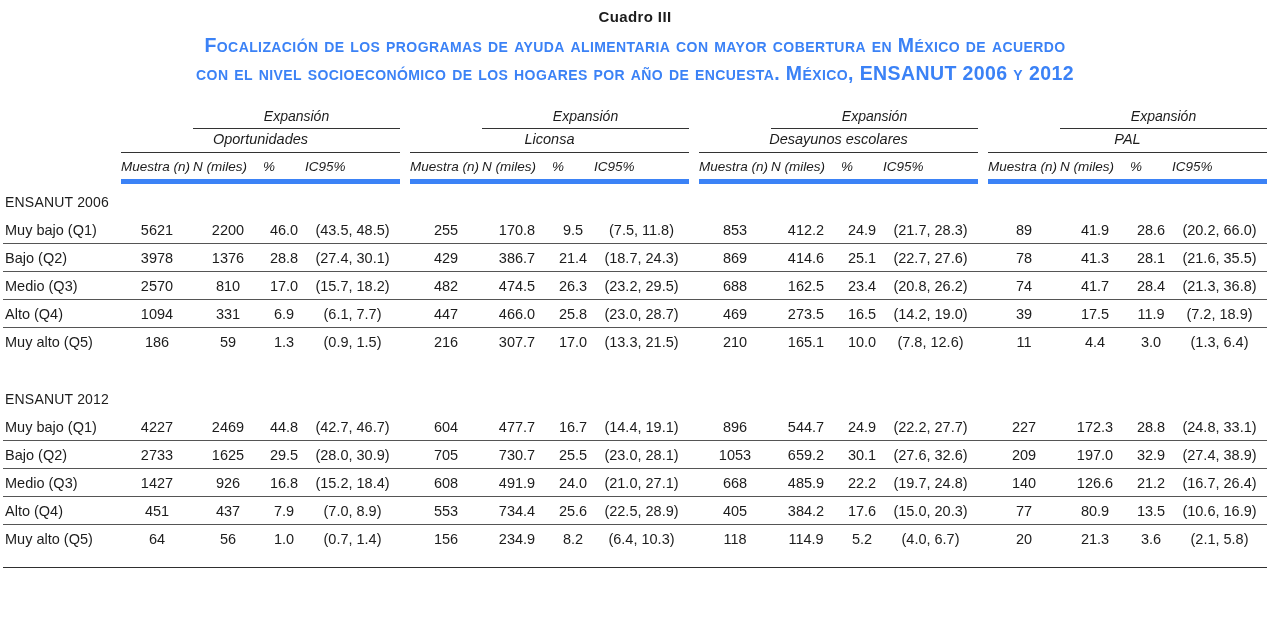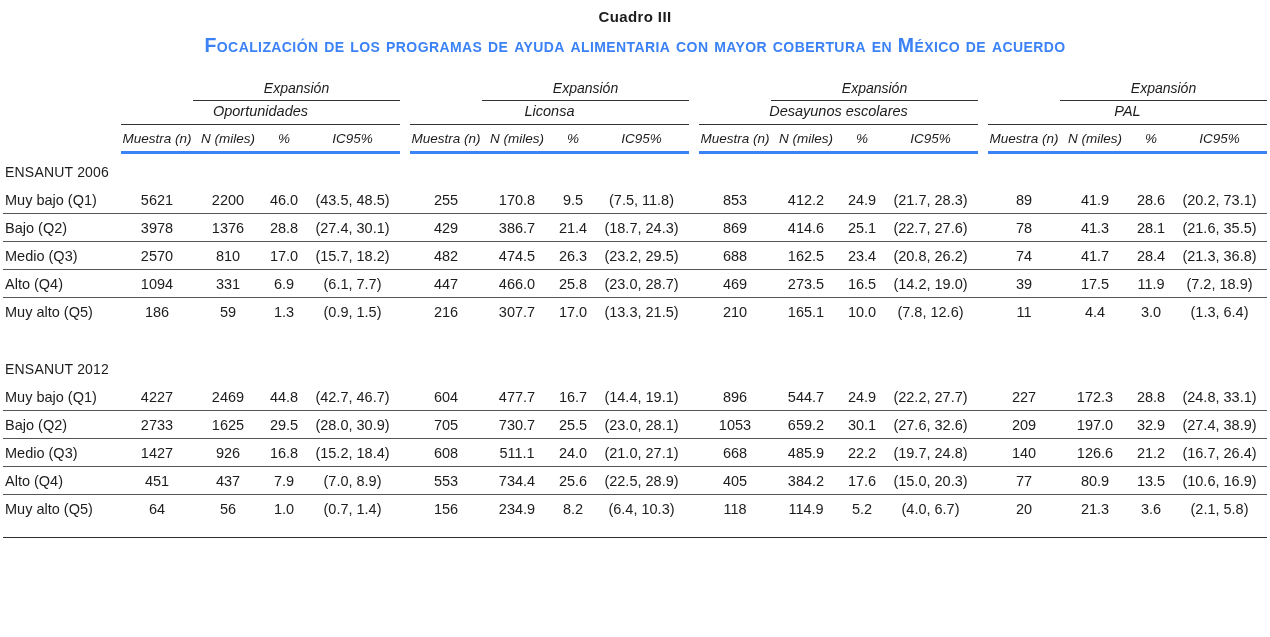--- a/index.html
+++ b/index.html
@@ -56,22 +56,22 @@
   th.exp {
     font-style: italic;
     font-size: 14px;
     text-align: center;
     border-bottom: 1px solid #333333;
     padding: 5px 0 4px 0;
   }
   th.ch {
     font-style: italic;
     font-size: 13.5px;
-    text-align: center;
-    border-bottom: 3px solid #3b82f6;
+    text-align: left;
+    border-bottom: 5px solid #3b82f6;
     padding: 6px 0 5px 0;
   }
   th.lbl, th.sp, th.noline { border: none; }
   
   td.section-label {
     font-size: 14px;
     text-align: left;
     padding: 10px 0 6px 2px;
     letter-spacing: 0.2px;
   }
@@ -91,20 +91,21 @@
 </style>
 </head>
 <body>
 
 <div class="page">
 
   <div class="title">Cuadro III</div>
 
   <div class="subtitle">
     <div>Focalización de los programas de ayuda alimentaria con mayor cobertura en México de acuerdo</div>
+    <div>con el nivel socioeconómico de los hogares por año de encuesta. México, ENSANUT 2006 y 2012</div>
   </div>
 
   <table class="main">
     <colgroup>
       <col style="width:118px">
       <col style="width:72px">
         <col style="width:70px">
         <col style="width:42px">
         <col style="width:95px">
       <col style="width:10px">
@@ -188,21 +189,21 @@
           <td class="cell c3">(7.5, 11.8)</td>
           <td class="spacer"></td>
           <td class="cell c0">853</td>
           <td class="cell c1">412.2</td>
           <td class="cell c2">24.9</td>
           <td class="cell c3">(21.7, 28.3)</td>
           <td class="spacer"></td>
           <td class="cell c0">89</td>
           <td class="cell c1">41.9</td>
           <td class="cell c2">28.6</td>
-          <td class="cell c3">(20.2, 73.1)</td>
+          <td class="cell c3">(20.2, 66.0)</td>
         </tr>
         <tr class="data-row ruled">
           <td class="row-label">Bajo (Q2)</td>
           <td class="cell c0">3978</td>
           <td class="cell c1">1376</td>
           <td class="cell c2">28.8</td>
           <td class="cell c3">(27.4, 30.1)</td>
           <td class="spacer"></td>
           <td class="cell c0">429</td>
           <td class="cell c1">386.7</td>
@@ -333,21 +334,21 @@
           <td class="cell c3">(27.4, 38.9)</td>
         </tr>
         <tr class="data-row ruled">
           <td class="row-label">Medio (Q3)</td>
           <td class="cell c0">1427</td>
           <td class="cell c1">926</td>
           <td class="cell c2">16.8</td>
           <td class="cell c3">(15.2, 18.4)</td>
           <td class="spacer"></td>
           <td class="cell c0">608</td>
-          <td class="cell c1">511.1</td>
+          <td class="cell c1">491.9</td>
           <td class="cell c2">24.0</td>
           <td class="cell c3">(21.0, 27.1)</td>
           <td class="spacer"></td>
           <td class="cell c0">668</td>
           <td class="cell c1">485.9</td>
           <td class="cell c2">22.2</td>
           <td class="cell c3">(19.7, 24.8)</td>
           <td class="spacer"></td>
           <td class="cell c0">140</td>
           <td class="cell c1">126.6</td>

